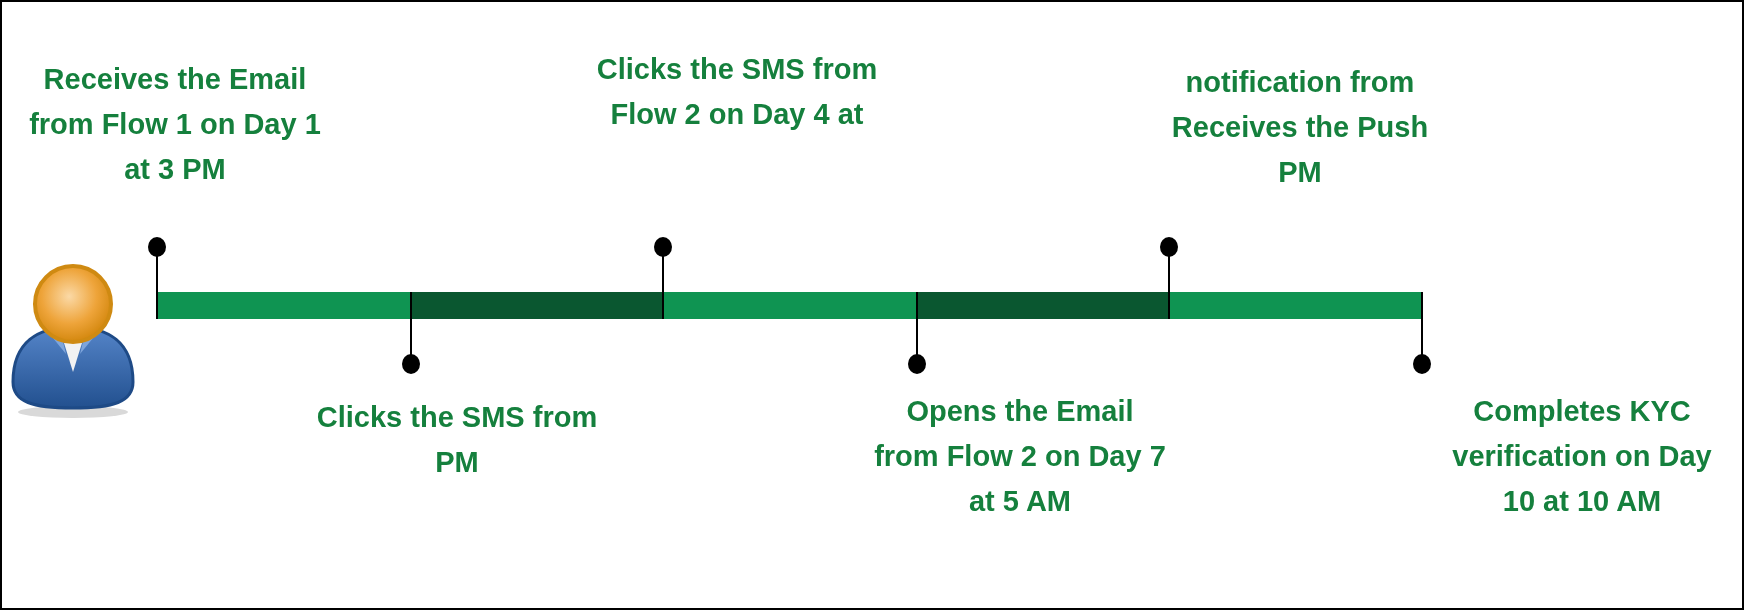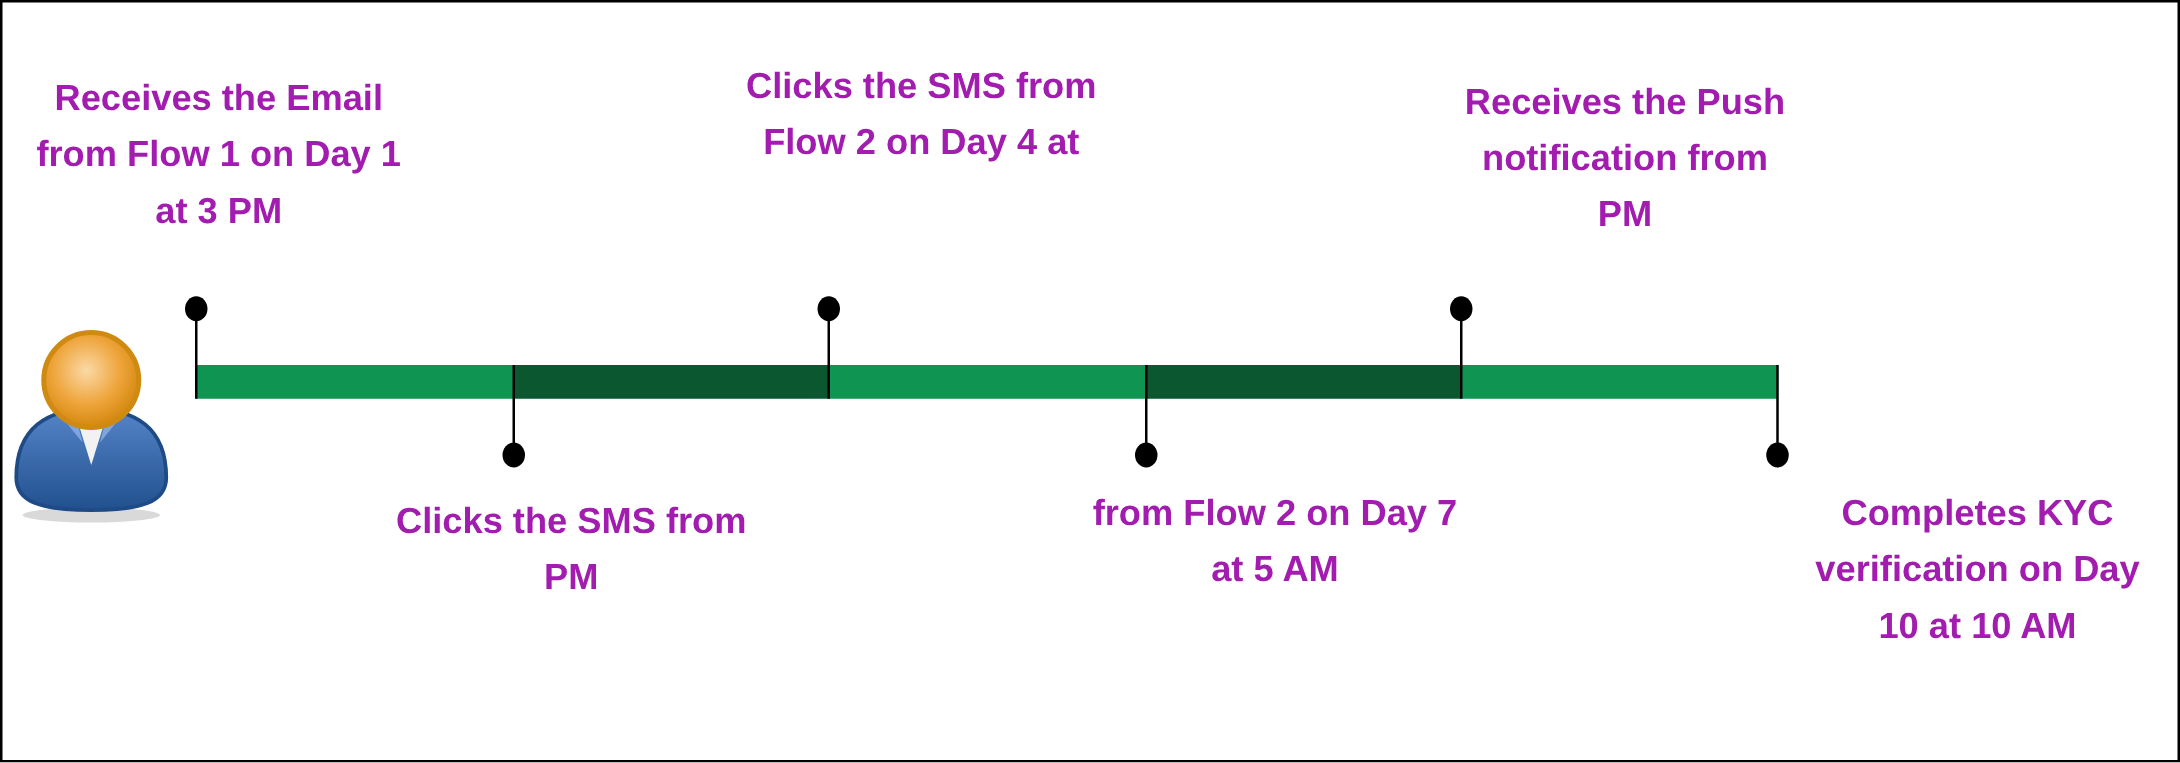--- a/index.html
+++ b/index.html
@@ -1,21 +1,21 @@
 <!DOCTYPE html>
 <html><head>
 <meta charset="utf-8">
 <style>
   html,body{margin:0;padding:0;background:#fff;}
   body{width:1744px;height:610px;position:relative;overflow:hidden;font-family:"Liberation Sans","DejaVu Sans",sans-serif;}
   .frame{position:absolute;left:0;top:0;width:1740px;height:606px;border:2px solid #000;box-sizing:content-box;}
   .seg{position:absolute;top:292px;height:27px;}
   .stem{position:absolute;width:2px;background:#000;}
   .dot{position:absolute;width:18px;height:20px;border-radius:50%;background:#000;}
-  .label{position:absolute;width:330px;text-align:center;font-weight:bold;font-size:29px;line-height:45px;color:#a21caf;}
+  .label{position:absolute;width:330px;text-align:center;font-weight:bold;font-size:29px;line-height:45px;color:#15803d;}
   .avatar{position:absolute;left:8px;top:262px;width:130px;height:160px;}
 </style>
 </head>
 <body>
 
 <div class="frame"></div>
 
 <svg class="avatar" viewBox="0 0 130 160">
   <defs>
     <radialGradient id="hg" cx="45%" cy="40%" r="60%">
@@ -57,28 +57,29 @@
     </div>
     <div class="stem" style="left: 662px; top: 247px; height: 72px;"></div>
     <div class="dot" style="left: 654px; top: 237px;"></div>
     <div class="label" style="left: 572px; top: 47px;">
       <div>Clicks the SMS from</div>
       <div>Flow 2 on Day 4 at</div>
     </div>
     <div class="stem" style="left: 916px; top: 292px; height: 72px;"></div>
     <div class="dot" style="left: 908px; top: 354px;"></div>
     <div class="label" style="left: 855px; top: 389px;">
+      <div>Opens the Email</div>
       <div>from Flow 2 on Day 7</div>
       <div>at 5 AM</div>
     </div>
     <div class="stem" style="left: 1168px; top: 247px; height: 72px;"></div>
     <div class="dot" style="left: 1160px; top: 237px;"></div>
     <div class="label" style="left: 1135px; top: 60px;">
+      <div>notification from</div>
       <div>Receives the Push</div>
-      <div>notification from</div>
       <div>PM</div>
     </div>
     <div class="stem" style="left: 1421px; top: 292px; height: 72px;"></div>
     <div class="dot" style="left: 1413px; top: 354px;"></div>
     <div class="label" style="left: 1417px; top: 389px;">
       <div>Completes KYC</div>
       <div>verification on Day</div>
       <div>10 at 10 AM</div>
     </div>
   </div>

